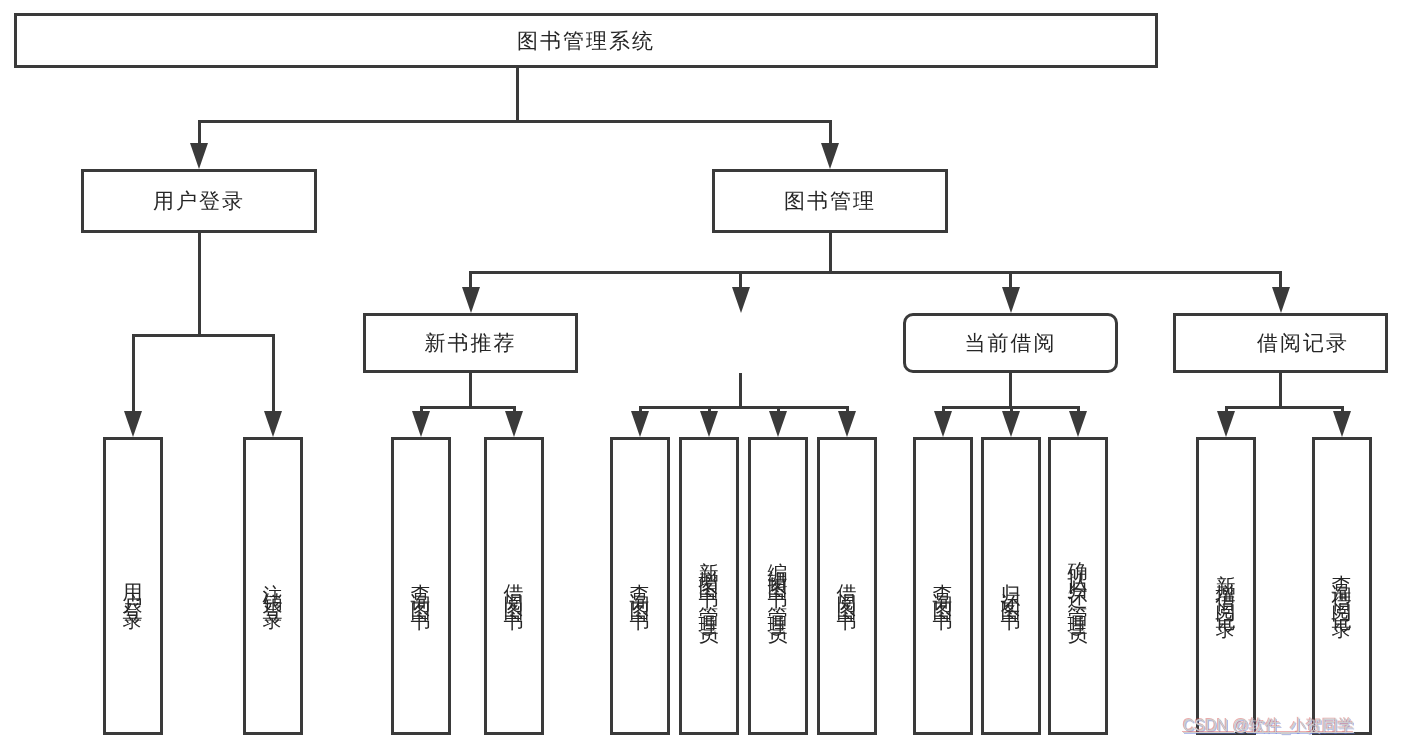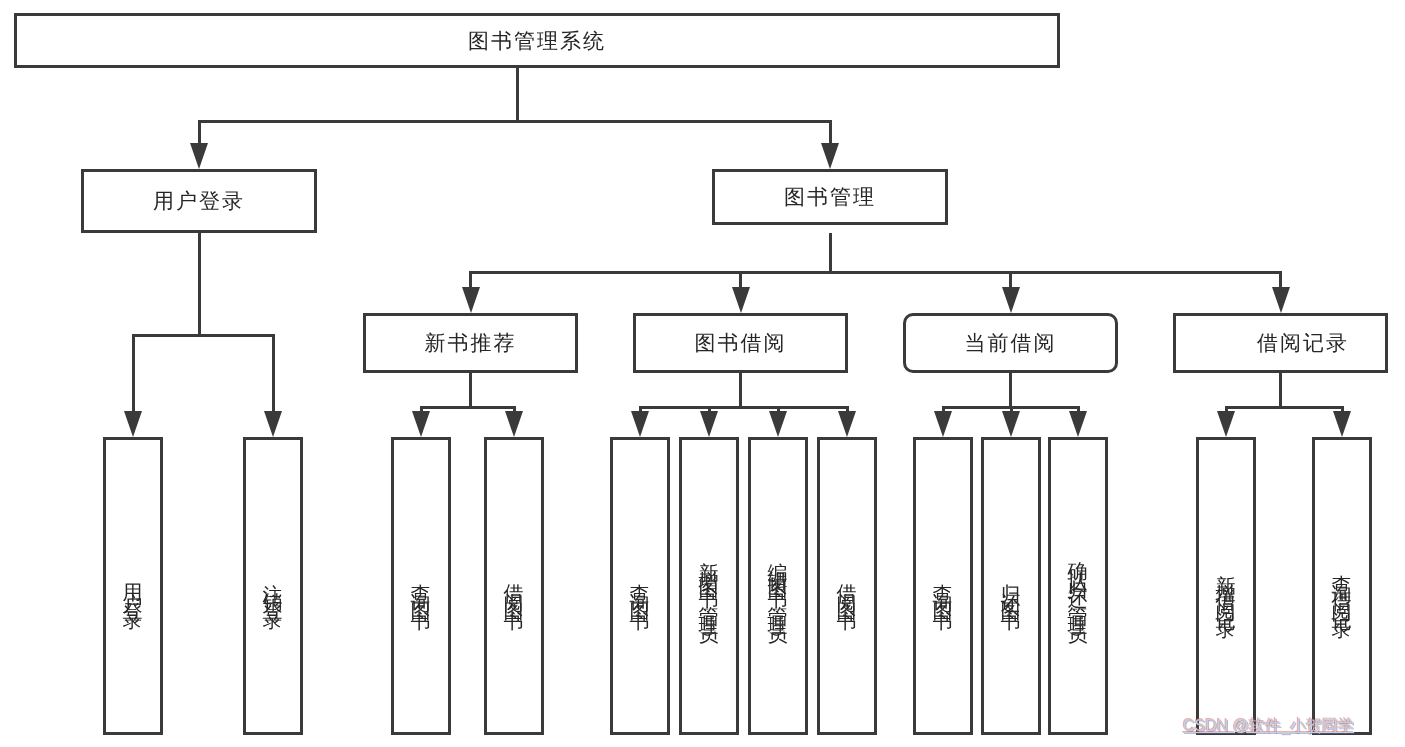--- a/index.html
+++ b/index.html
@@ -58,27 +58,26 @@
     text-shadow:-1px -1px 0 rgba(214,80,80,0.45), 1px 1px 0 rgba(86,110,214,0.45), 0 0 1px rgba(120,120,120,0.5);
     z-index:5;
     text-decoration:underline;
   }
 </style>
 </head>
 <body>
 
 <div id="canvas">
 
-  <div class="box h" style="left:14px;top:13px;width:1046px;height:55px;text-align:right;">图书管理系统</div>
+  <div class="box h" style="left:14px;top:13px;width:1144px;height:55px;text-align:right;">图书管理系统</div>
 
   <div class="box h" style="left:81px;top:169px;width:236px;height:64px;">用户登录</div>
-  <div class="box h" style="left:712px;top:169px;width:236px;height:56px;">图书管理</div>
+  <div class="box h" style="left:712px;top:169px;width:236px;height:64px;">图书管理</div>
 
   <div class="box h" style="left:363px;top:313px;width:215px;height:60px;">新书推荐</div>
-  <div class="box h" style="left:633px;top:313px;width:215px;height:60px;">图书借阅</div>
   <div class="box h" style="left:903px;top:313px;width:215px;height:60px;border-radius:10px;">当前借阅</div>
   <div class="box h" style="left:1173px;top:313px;width:215px;height:60px;padding-left:45px;">借阅记录</div>
 
   <div class="box v" style="left:103px;top:437px;width:60px;height:298px;">用户登录</div>
   <div class="box v" style="left:243px;top:437px;width:60px;height:298px;">注销登录</div>
   <div class="box v" style="left:391px;top:437px;width:60px;height:298px;">查询图书</div>
   <div class="box v" style="left:484px;top:437px;width:60px;height:298px;">借阅图书</div>
   <div class="box v" style="left:610px;top:437px;width:60px;height:298px;">查询图书</div>
   <div class="box v" style="left:679px;top:437px;width:60px;height:298px;">新增图书（管理员）</div>
   <div class="box v" style="left:748px;top:437px;width:60px;height:298px;">编辑图书（管理员）</div>

